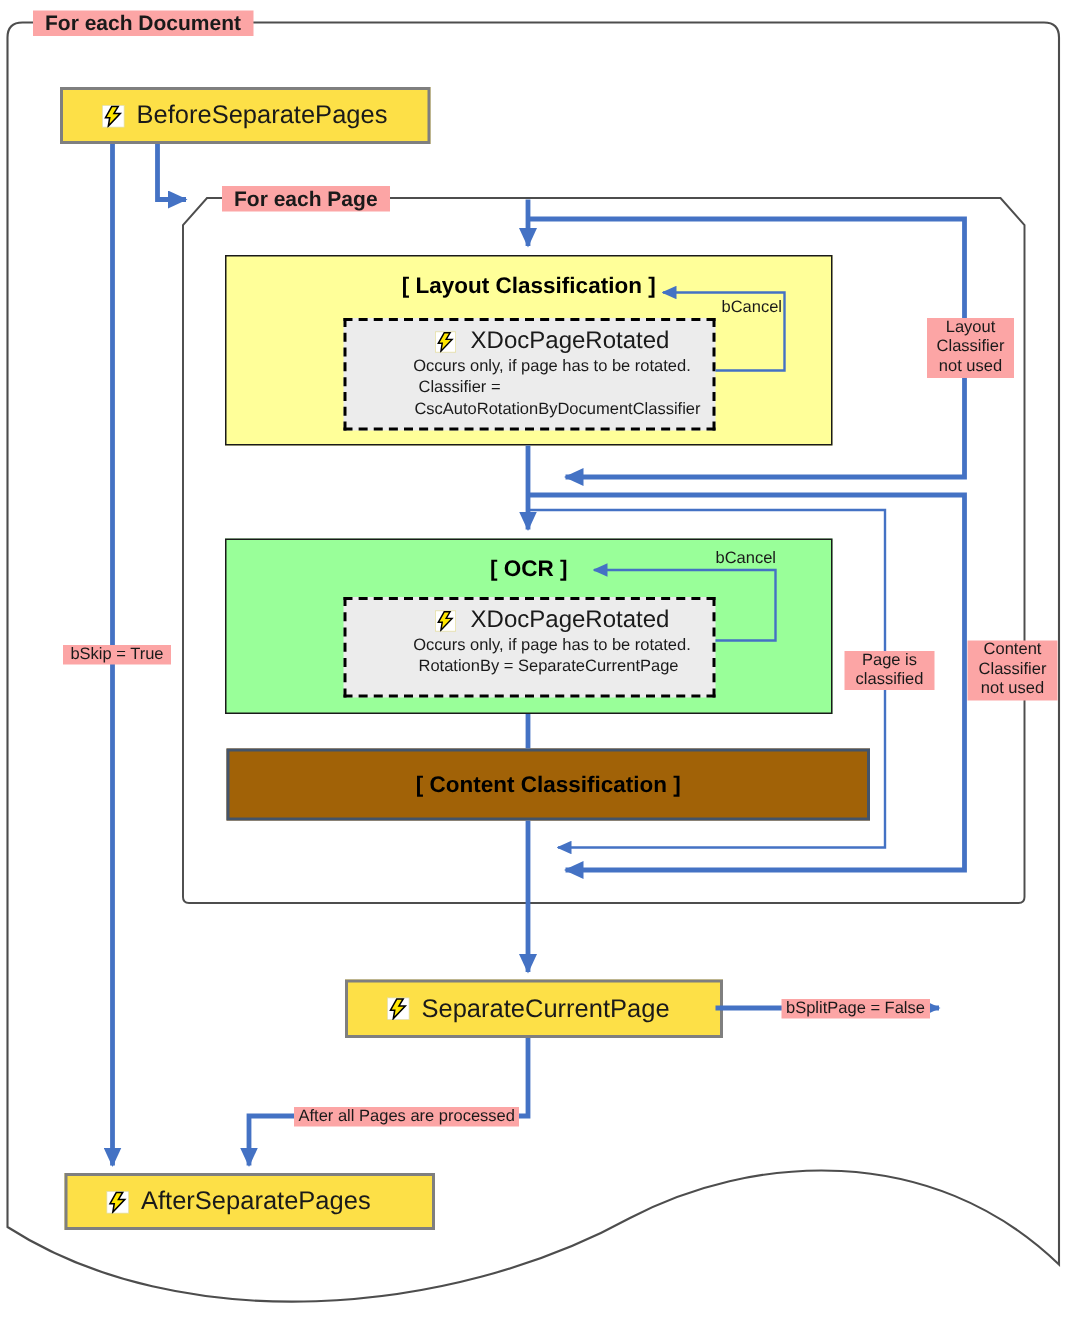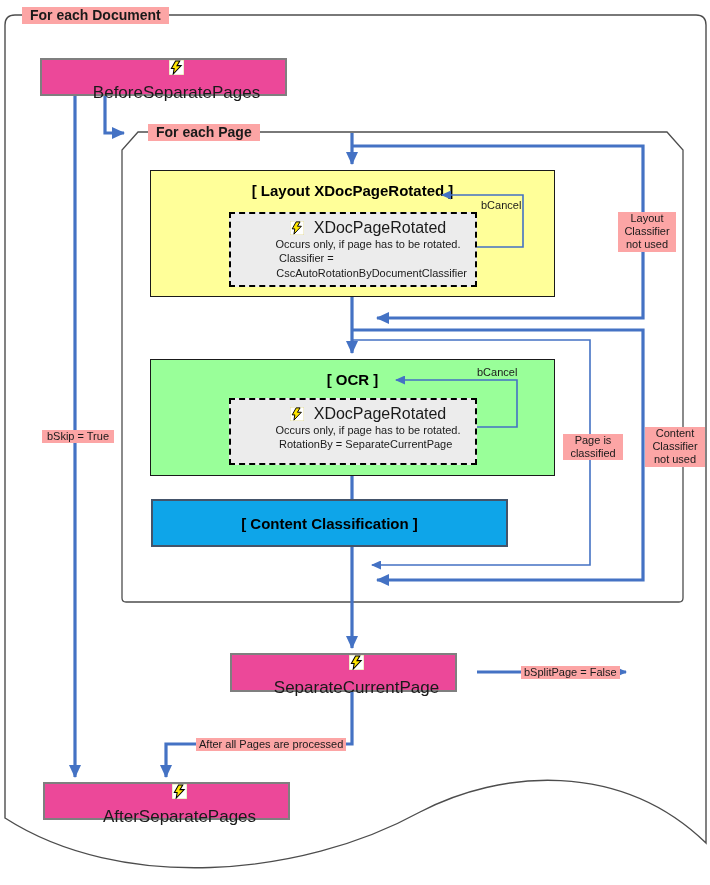--- a/index.html
+++ b/index.html
@@ -2,23 +2,23 @@
 <html><head>
 <meta charset="utf-8">
 <style>
   html,body{margin:0;padding:0;}
   body{
     width:710px;height:885px;position:relative;background:#fff;
     font-family:"Liberation Sans", sans-serif;color:#111;overflow:hidden;
   }
   
   .event-box{
-    position:absolute;background:#ec4899;border:2px solid #7F7F7F;
+    position:absolute;background:#fde047;border:2px solid #7F7F7F;
     display:flex;align-items:center;gap:8px;padding-left:26px;box-sizing:border-box;
-    font-size:17px;color:#1a1a1a;z-index:1;flex-direction:column;
+    font-size:17px;color:#1a1a1a;z-index:1;
   }
   .phase-box{position:absolute;box-sizing:border-box;z-index:1;}
   .phase-title{font-weight:bold;font-size:15px;text-align:center;color:#000;}
   .dashed-box{
     position:absolute;background:#ECECEC;border:2px dashed #000;box-sizing:border-box;
     z-index:1;font-size:11px;color:#1a1a1a;padding-left:30px;
   }
   .dashed-title{display:flex;align-items:center;justify-content:center;gap:10px;
     font-size:16px;padding-top:5px;color:#1a1a1a;}
   .dline{font-size:11px;line-height:1.3;}
@@ -51,21 +51,21 @@
 
 <div class="event-box" style="left:40px;top:58px;width:247px;height:38px;">
   <svg class="bolt" width="15" height="15" viewBox="0 0 16 16">
     <rect x="0" y="0" width="16" height="16" fill="#fff" stroke="#e0d890" stroke-width="1"></rect>
     <path d="M7 1 L2.5 9 H5.5 L4.5 15 L13 6 H8.5 L11.5 1 Z" fill="#FFE600" stroke="#000" stroke-width="1.1"></path>
   </svg>
   <span>BeforeSeparatePages</span>
 </div>
 
 <div class="phase-box" style="left:150px;top:170px;width:405px;height:127px;background:#FFFF99;border:1px solid #1a1a1a;">
-  <div class="phase-title" style="margin-top:11px;">[ Layout XDocPageRotated ]</div>
+  <div class="phase-title" style="margin-top:11px;">[ Layout Classification ]</div>
 </div>
 <div class="dashed-box" style="left:229px;top:212px;width:248px;height:75px;">
   <div class="dashed-title">
     <svg class="bolt" width="14" height="14" viewBox="0 0 16 16">
       <rect x="0" y="0" width="16" height="16" fill="#fff" stroke="#e0d890" stroke-width="1"></rect>
       <path d="M7 1 L2.5 9 H5.5 L4.5 15 L13 6 H8.5 L11.5 1 Z" fill="#FFE600" stroke="#000" stroke-width="1.1"></path>
     </svg>
     <span>XDocPageRotated</span>
   </div>
   <div class="dline center">Occurs only, if page has to be rotated.</div>
@@ -81,25 +81,25 @@
     <svg class="bolt" width="14" height="14" viewBox="0 0 16 16">
       <rect x="0" y="0" width="16" height="16" fill="#fff" stroke="#e0d890" stroke-width="1"></rect>
       <path d="M7 1 L2.5 9 H5.5 L4.5 15 L13 6 H8.5 L11.5 1 Z" fill="#FFE600" stroke="#000" stroke-width="1.1"></path>
     </svg>
     <span>XDocPageRotated</span>
   </div>
   <div class="dline center">Occurs only, if page has to be rotated.</div>
   <div class="dline left">RotationBy = SeparateCurrentPage</div>
 </div>
 
-<div class="phase-box" style="left:151px;top:499px;width:357px;height:48px;background:#0ea5e9;border:2px solid #44546A;display:flex;align-items:center;justify-content:center;">
+<div class="phase-box" style="left:151px;top:499px;width:429px;height:48px;background:#a16207;border:2px solid #44546A;display:flex;align-items:center;justify-content:center;">
   <div class="phase-title">[ Content Classification ]</div>
 </div>
 
-<div class="event-box" style="left:230px;top:653px;width:227px;height:39px;">
+<div class="event-box" style="left:230px;top:653px;width:252px;height:39px;">
   <svg class="bolt" width="15" height="15" viewBox="0 0 16 16">
     <rect x="0" y="0" width="16" height="16" fill="#fff" stroke="#e0d890" stroke-width="1"></rect>
     <path d="M7 1 L2.5 9 H5.5 L4.5 15 L13 6 H8.5 L11.5 1 Z" fill="#FFE600" stroke="#000" stroke-width="1.1"></path>
   </svg>
   <span>SeparateCurrentPage</span>
 </div>
 
 <div class="event-box" style="left:43px;top:782px;width:247px;height:38px;">
   <svg class="bolt" width="15" height="15" viewBox="0 0 16 16">
     <rect x="0" y="0" width="16" height="16" fill="#fff" stroke="#e0d890" stroke-width="1"></rect>

